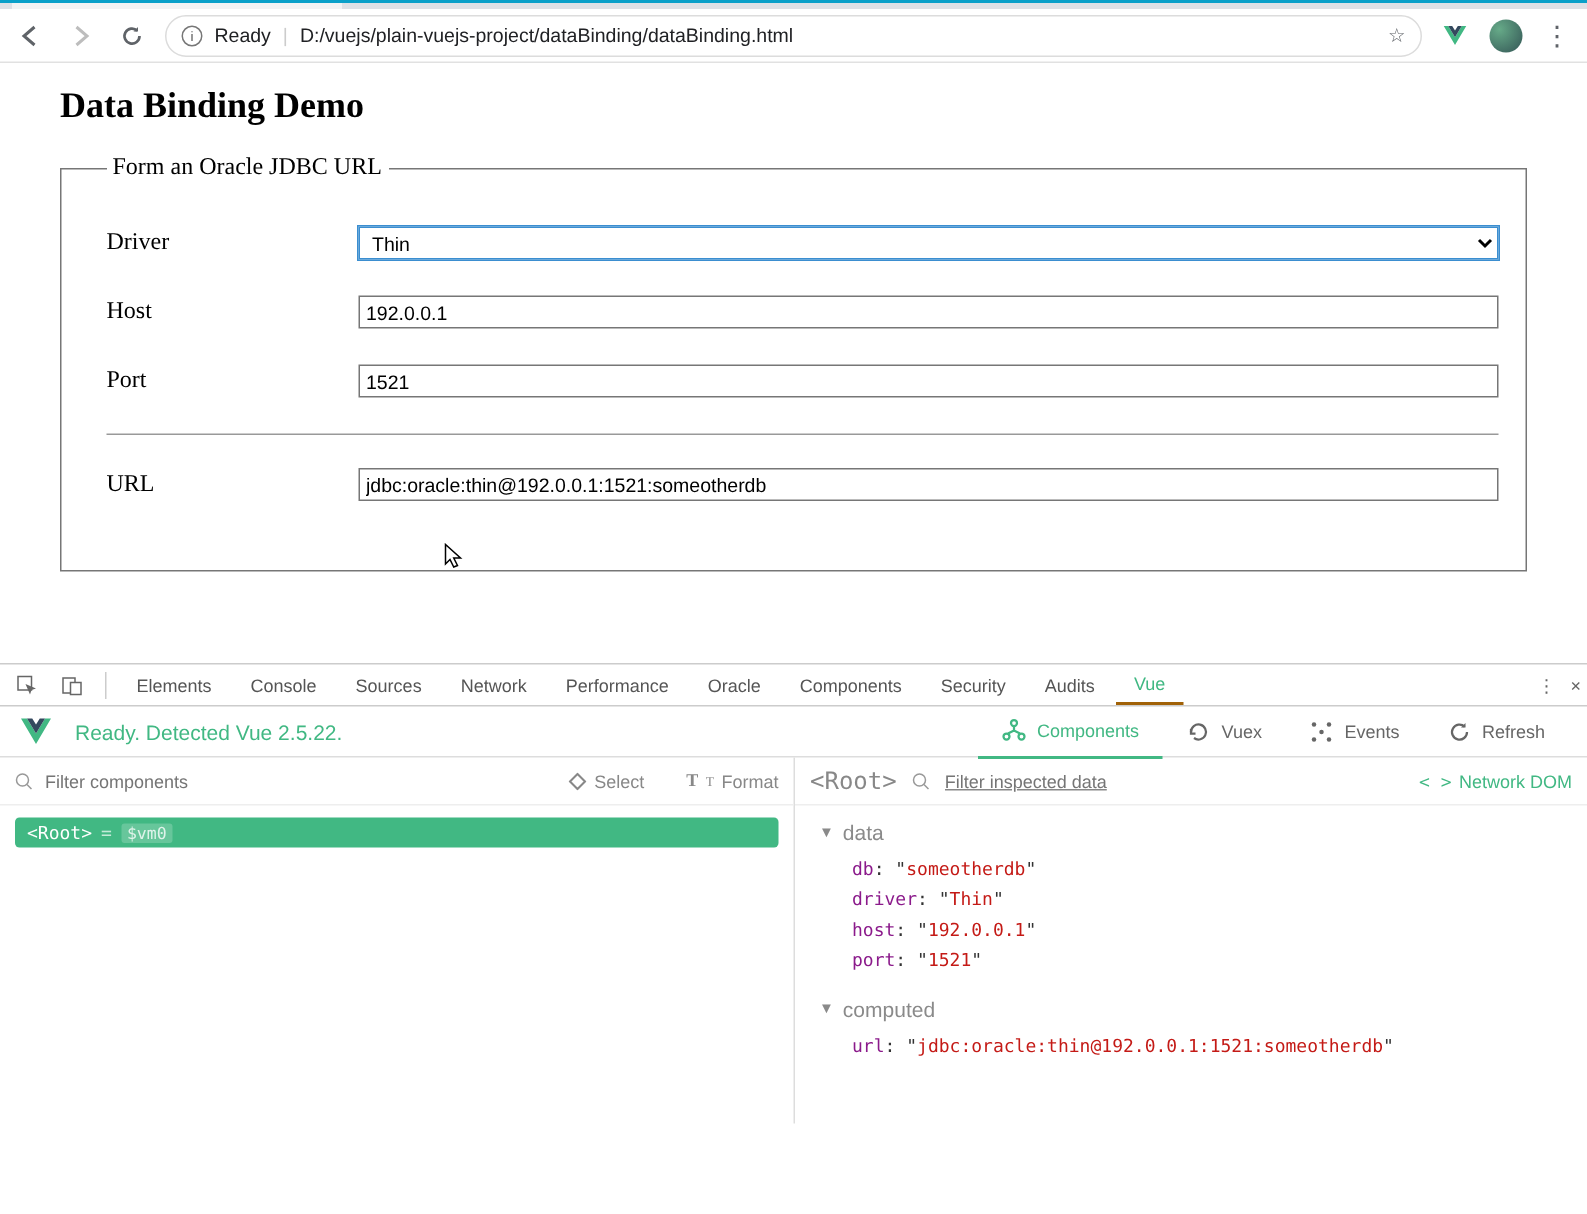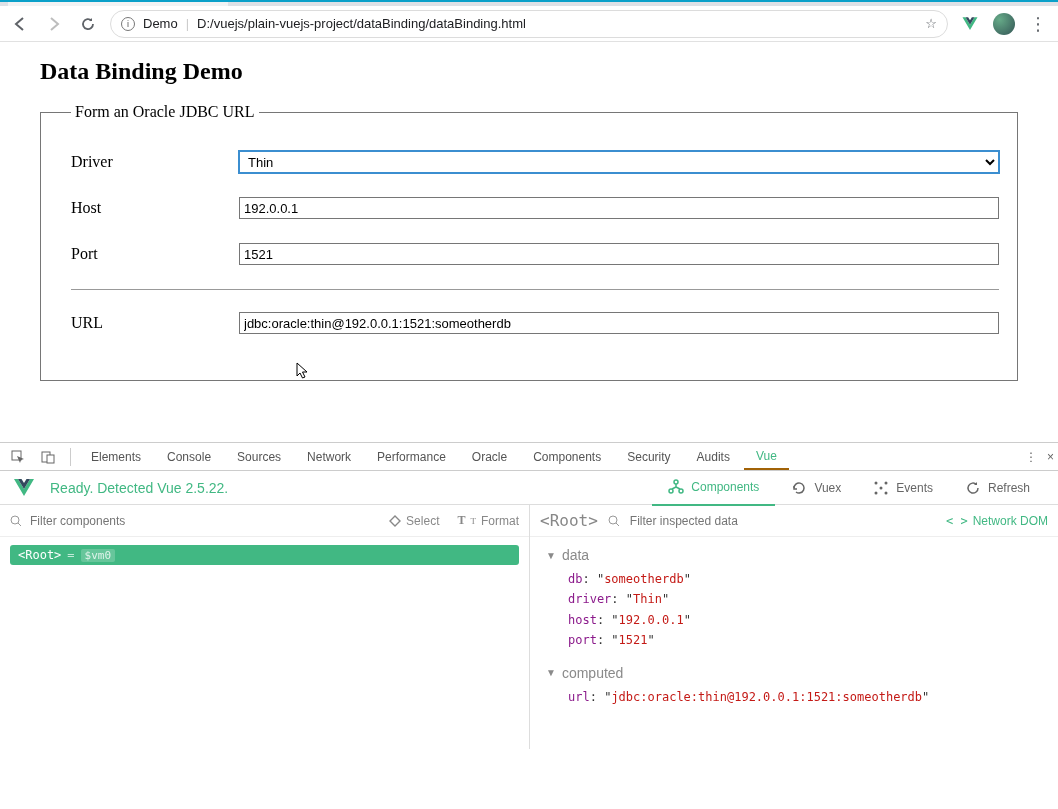--- a/index.html
+++ b/index.html
@@ -43,31 +43,31 @@
 .vue-status { color: #41b883; font-size: 14px; }
 .vue-nav { margin-left: auto; display: flex; align-items: center; gap: 0; }
 .vue-nav-item { display: flex; align-items: center; gap: 7px; padding: 0 16px; height: 36px; color: #666; }
 .vue-nav-item.active { color: #41b883; border-bottom: 2px solid #41b883; }
 .vue-nav-item svg, .vue-nav-item .nav-ico { width: 16px; height: 16px; }
 
 .dt-body { display: flex; height: 244px; }
 .dt-left { width: 530px; border-right: 1px solid #ddd; display: flex; flex-direction: column; }
 .dt-panel-toolbar { height: 32px; display: flex; align-items: center; padding: 0 10px; border-bottom: 1px solid #eee; gap: 8px; color: #888; }
 .dt-panel-toolbar input { border: none; outline: none; flex: 1; font-size: 12px; color: #555; }
-.dt-panel-toolbar .tool-right { margin-left: auto; display: flex; gap: 18px; align-items: flex-end; }
+.dt-panel-toolbar .tool-right { margin-left: auto; display: flex; gap: 28px; align-items: flex-end; }
 .dt-panel-toolbar .tool-action { display: flex; align-items: center; gap: 5px; color: #888; }
 .component-tree { padding: 8px 10px; }
 .comp-row { background: #41b883; color: #fff; padding: 3px 8px; border-radius: 3px; font-family: Menlo, Consolas, monospace; font-size: 12px; display: inline-flex; align-items: center; gap: 6px; width: 100%; }
 .comp-row .eq { color: #c2ead8; }
 .comp-row .vm { color: #dff3ea; background: rgba(255,255,255,0.2); padding: 0 4px; border-radius: 2px; font-size: 11px; }
 
 .dt-rightp { flex: 1; display: flex; flex-direction: column; }
 .inspect-bar { height: 32px; display: flex; align-items: center; padding: 0 10px; border-bottom: 1px solid #eee; gap: 10px; }
 .inspect-bar .root-tag { color: #888; font-size: 16px; font-family: Menlo, Consolas, monospace; }
-.inspect-bar input { border: none; outline: none; font-size: 12px; color: #888; flex: 1; }
+.inspect-bar input { border: none; outline: none; font-size: 12px; color: #888; flex: 1; text-decoration: underline; }
 .inspect-bar .inspect-dom { margin-left: auto; color: #41b883; display: flex; align-items: center; gap: 5px; }
 .data-panel { padding: 10px 16px; font-family: Menlo, Consolas, monospace; font-size: 12px; }
 .data-section { margin-bottom: 14px; }
 .section-head { color: #8a8a8a; font-family: "Segoe UI", Arial, sans-serif; font-size: 14px; margin-bottom: 6px; display: flex; align-items: center; gap: 6px; }
 .section-head .tri { font-size: 10px; }
 .kv { padding-left: 22px; line-height: 1.7; }
 .kv .k { color: #8b1a8b; }
 .kv .c { color: #333; }
 .kv .v { color: #c41a16; }
 
@@ -100,21 +100,21 @@
       </svg>
   </div>
   <div class="nav-btn">
     <svg width="16" height="16">
         <path d="M13 8 A5 5 0 1 1 11.5 4.5" fill="none" stroke="#5f6368" stroke-width="1.8"></path>
         <path d="M12 2 L12 5 L9 5 Z" fill="#5f6368"></path>
       </svg>
   </div>
   <div class="addr-field">
     <span class="info">i</span>
-    <span>Demo</span>
+    <span>Ready</span>
     <span class="divider">|</span>
     <span>D:/vuejs/plain-vuejs-project/dataBinding/dataBinding.html</span>
     <span class="star">☆</span>
   </div>
   <div class="ext-icon vue-ext">
     <svg width="18" height="18" viewBox="0 0 24 24">
         <path d="M2 3 L12 20 L22 3 L18 3 L12 13 L6 3 Z" fill="#41b883"></path>
         <path d="M6 3 L12 13 L18 3 L14.5 3 L12 7 L9.5 3 Z" fill="#34495e"></path>
       </svg>
   </div>

